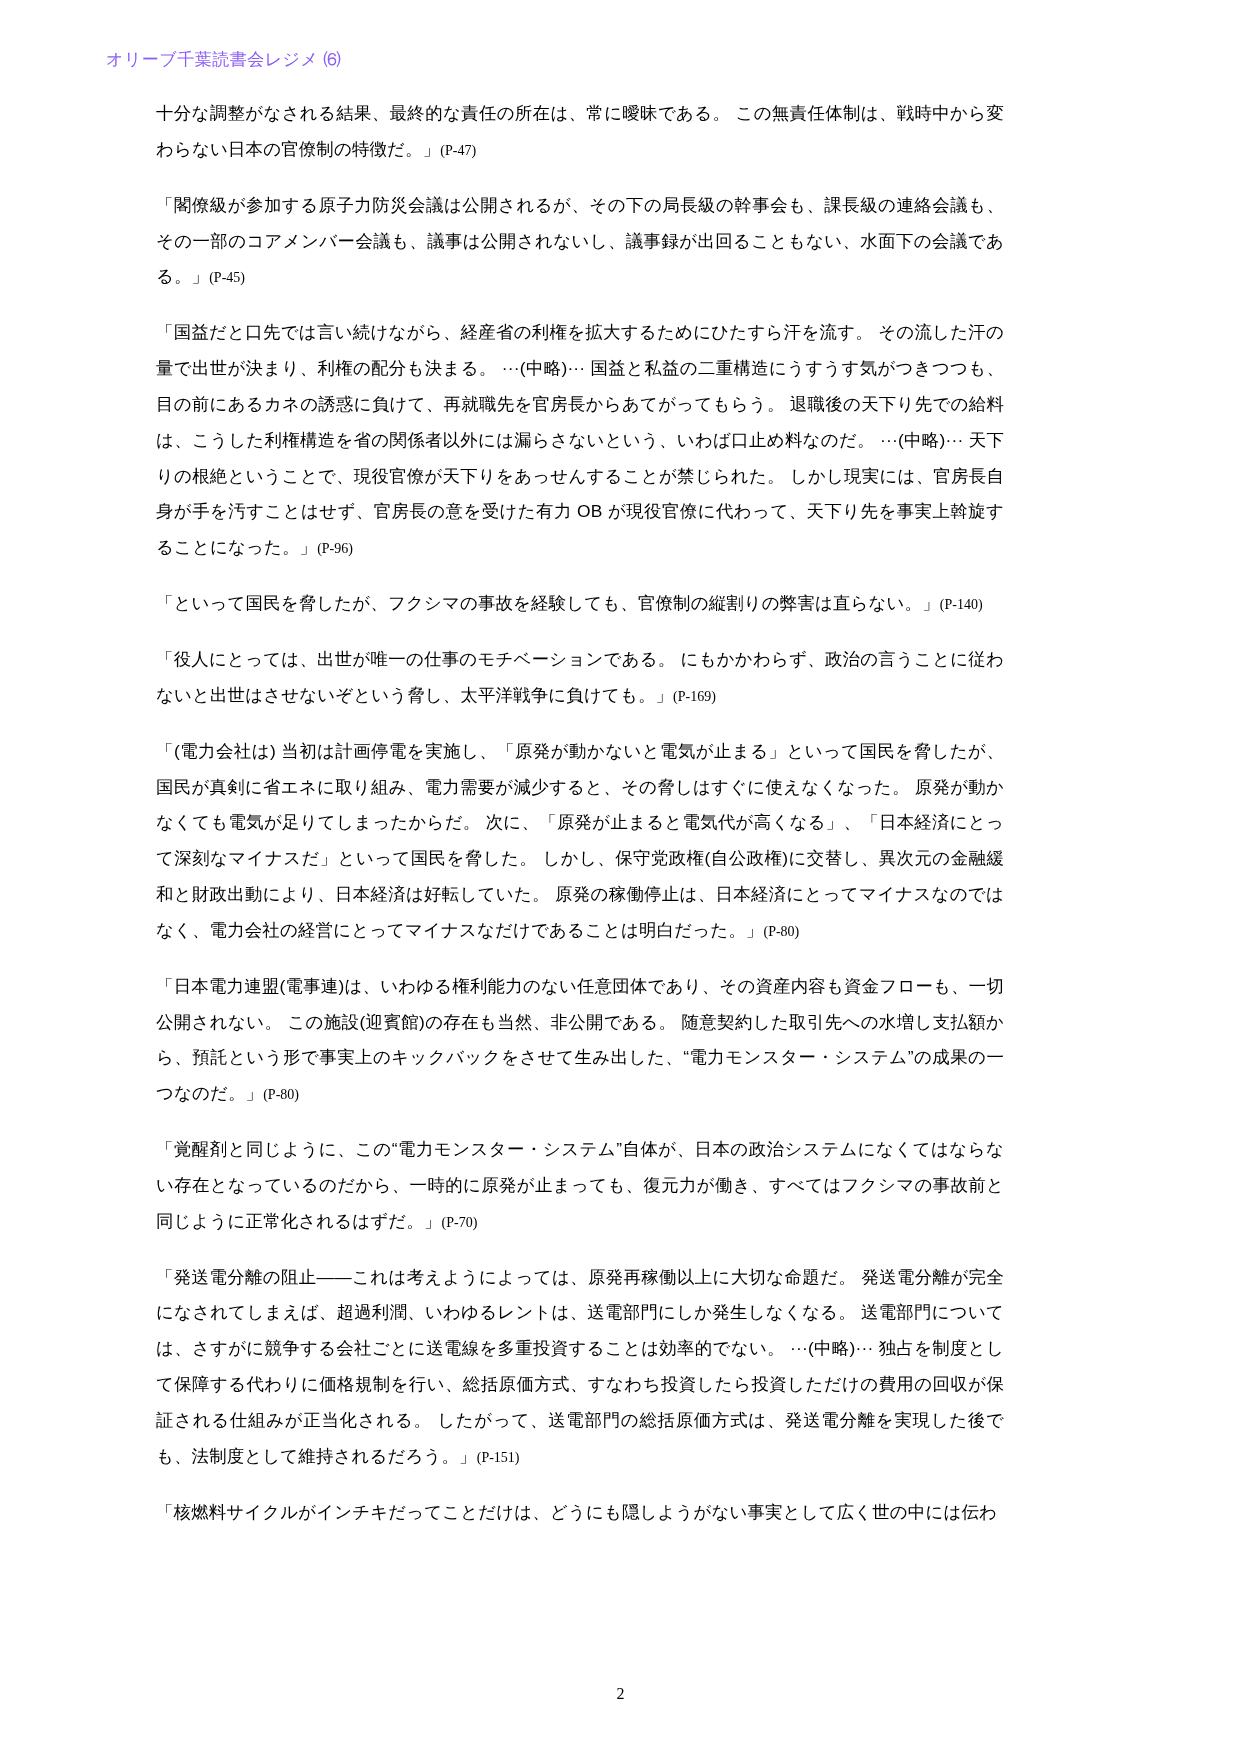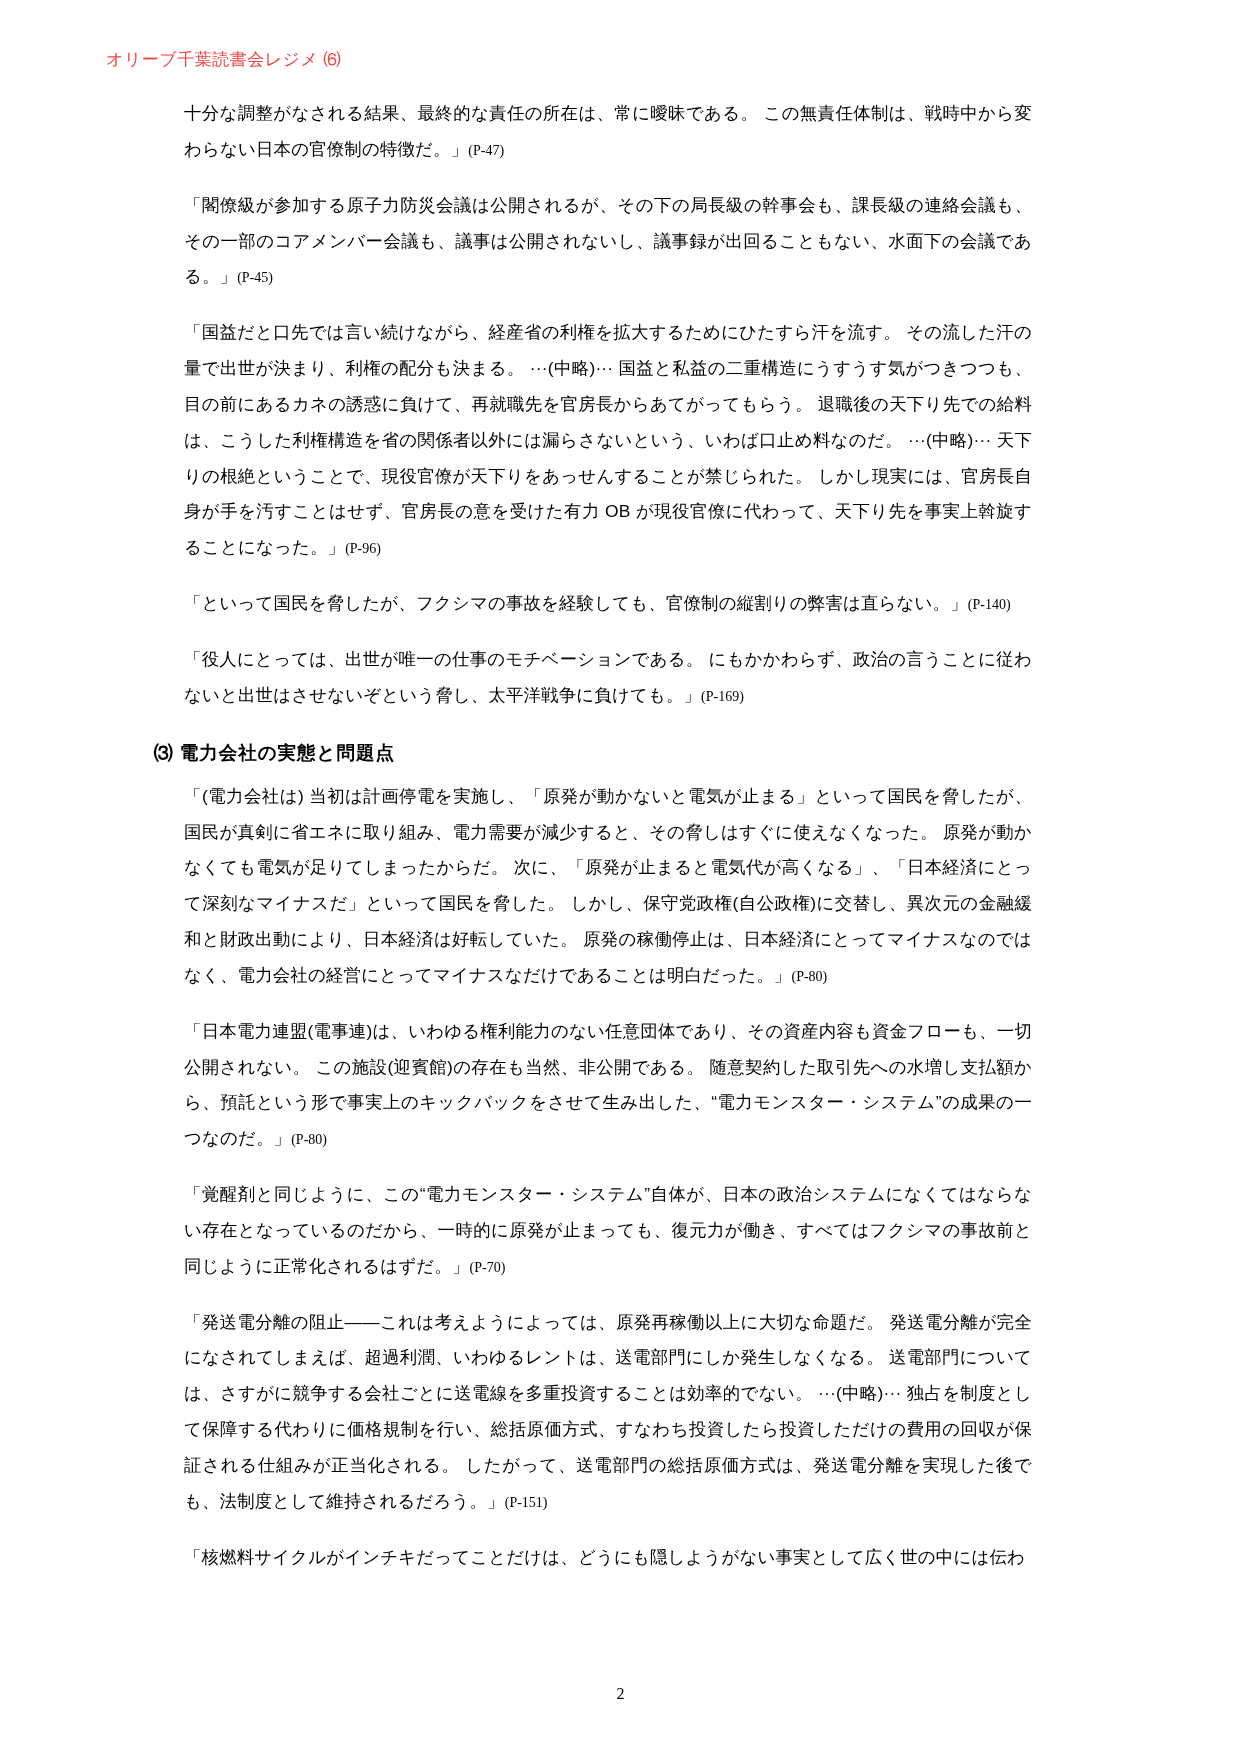--- a/index.html
+++ b/index.html
@@ -17,28 +17,28 @@
     color: #000000;
     box-sizing: border-box;
     overflow: hidden;
   }
   .header {
     position: absolute;
     top: 48px;
     left: 106px;
     font-size: 17px;
     letter-spacing: 0.5px;
-    color: #ef4444;
+    color: #8b5cf6;
     font-family: "Liberation Sans", sans-serif;
     white-space: nowrap;
   }
   .body-area {
     position: absolute;
     top: 96px;
-    left: 184px;
+    left: 156px;
     width: 848px;
   }
   p.para {
     margin: 0 0 20px 0;
     font-size: 17.4px;
     line-height: 2.06;
     text-align: justify;
     text-justify: inter-character;
     font-family: "Liberation Sans", sans-serif;
     letter-spacing: 0.2px;
@@ -79,21 +79,20 @@
     <p class="para"><span>十分な調整がなされる結果、最終的な責任の所在は、常に曖昧である。 この無責任体制は、戦時中から変わらない日本の官僚制の特徴だ。」</span><span class="pgref">(P-47)</span></p>
 
     <p class="para"><span>「閣僚級が参加する原子力防災会議は公開されるが、その下の局長級の幹事会も、課長級の連絡会議も、その一部のコアメンバー会議も、議事は公開されないし、議事録が出回ることもない、水面下の会議である。」</span><span class="pgref">(P-45)</span></p>
 
     <p class="para"><span>「国益だと口先では言い続けながら、経産省の利権を拡大するためにひたすら汗を流す。 その流した汗の量で出世が決まり、利権の配分も決まる。 ···(中略)··· 国益と私益の二重構造にうすうす気がつきつつも、目の前にあるカネの誘惑に負けて、再就職先を官房長からあてがってもらう。 退職後の天下り先での給料は、こうした利権構造を省の関係者以外には漏らさないという、いわば口止め料なのだ。 ···(中略)··· 天下りの根絶ということで、現役官僚が天下りをあっせんすることが禁じられた。 しかし現実には、官房長自身が手を汚すことはせず、官房長の意を受けた有力 OB が現役官僚に代わって、天下り先を事実上斡旋することになった。」</span><span class="pgref">(P-96)</span></p>
 
     <p class="para"><span>「といって国民を脅したが、フクシマの事故を経験しても、官僚制の縦割りの弊害は直らない。」</span><span class="pgref">(P-140)</span></p>
 
     <p class="para"><span>「役人にとっては、出世が唯一の仕事のモチベーションである。 にもかかわらず、政治の言うことに従わないと出世はさせないぞという脅し、太平洋戦争に負けても。」</span><span class="pgref">(P-169)</span></p>
 
-    <div class="section-heading"><span>⑶</span>&nbsp;<span>電力会社の実態と問題点</span></div>
 
     <p class="para"><span>「(電力会社は) 当初は計画停電を実施し、「原発が動かないと電気が止まる」といって国民を脅したが、国民が真剣に省エネに取り組み、電力需要が減少すると、その脅しはすぐに使えなくなった。 原発が動かなくても電気が足りてしまったからだ。 次に、「原発が止まると電気代が高くなる」、「日本経済にとって深刻なマイナスだ」といって国民を脅した。 しかし、</span><span class="u">保守党政権(自公政権)</span><span>に交替し、異次元の金融緩和と財政出動により、日本経済は好転していた。 原発の稼働停止は、日本経済にとってマイナスなのではなく、電力会社の経営にとってマイナスなだけであることは明白だった。」</span><span class="pgref">(P-80)</span></p>
 
     <p class="para"><span>「</span><span class="u">日本電力連盟(電事連)</span><span>は、いわゆる権利能力のない任意団体であり、その資産内容も資金フローも、一切公開されない。 この</span><span class="u">施設(迎賓館)</span><span>の存在も当然、非公開である。 随意契約した取引先への水増し支払額から、預託という形で事実上のキックバックをさせて生み出した、“電力モンスター・システム”の成果の一つなのだ。」</span><span class="pgref">(P-80)</span></p>
 
     <p class="para"><span>「覚醒剤と同じように、この“電力モンスター・システム”自体が、日本の政治システムになくてはならない存在となっているのだから、一時的に原発が止まっても、復元力が働き、すべてはフクシマの事故前と同じように正常化されるはずだ。」</span><span class="pgref">(P-70)</span></p>
 
     <p class="para"><span>「発送電分離の阻止——これは考えようによっては、原発再稼働以上に大切な命題だ。 発送電分離が完全になされてしまえば、超過利潤、いわゆるレントは、送電部門にしか発生しなくなる。 送電部門については、さすがに競争する会社ごとに送電線を多重投資することは効率的でない。 ···(中略)··· 独占を制度として保障する代わりに価格規制を行い、総括原価方式、すなわち投資したら投資しただけの費用の回収が保証される仕組みが正当化される。 したがって、送電部門の総括原価方式は、発送電分離を実現した後でも、法制度として維持されるだろう。」</span><span class="pgref">(P-151)</span></p>
 
     <p class="para"><span>「核燃料サイクルがインチキだってことだけは、どうにも隠しようがない事実として広く世の中には伝わ</span><span class="pgref"></span></p>

